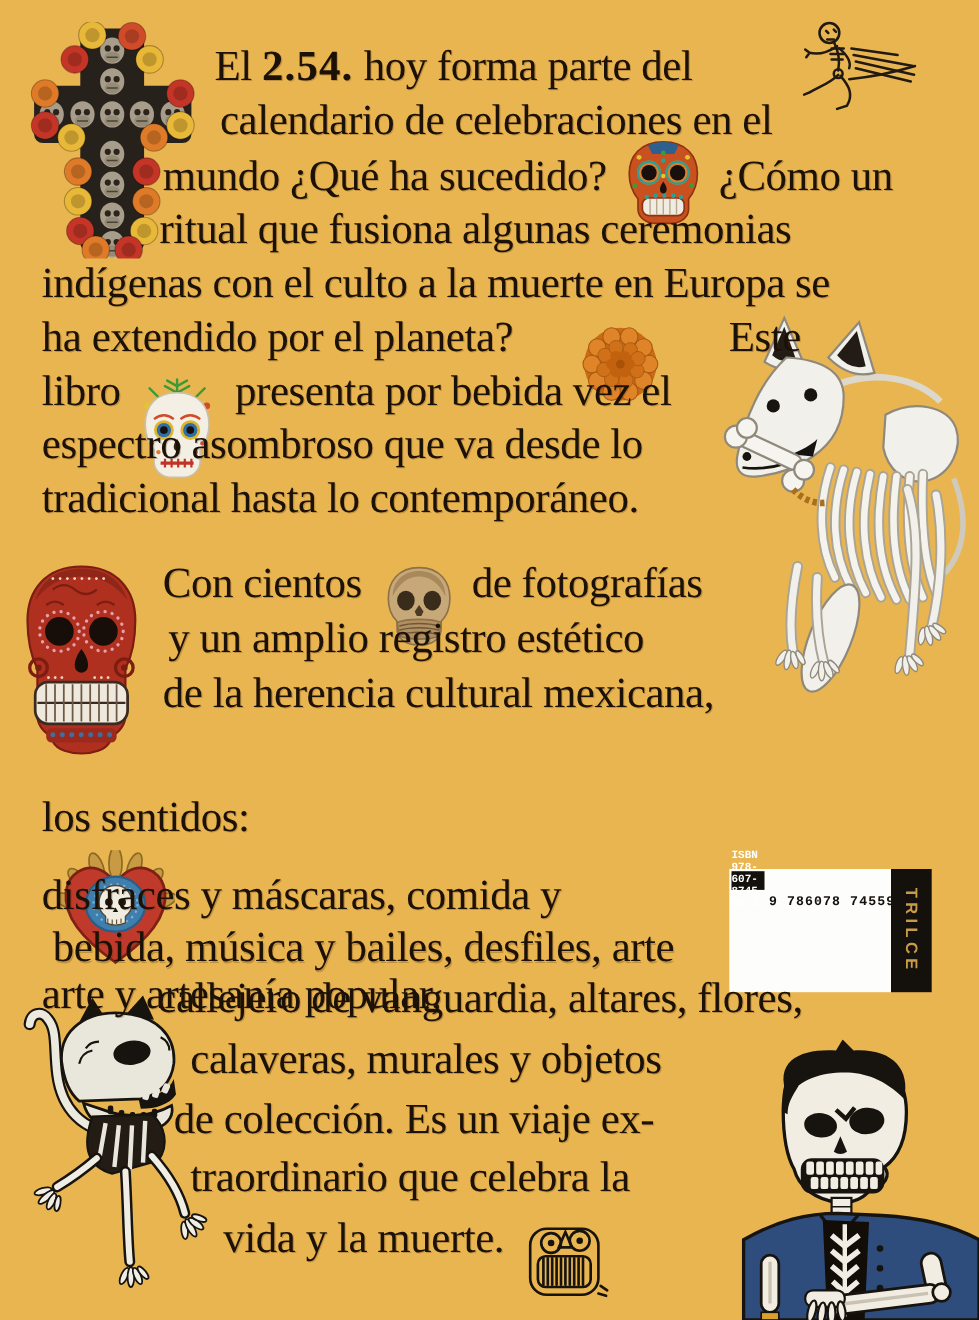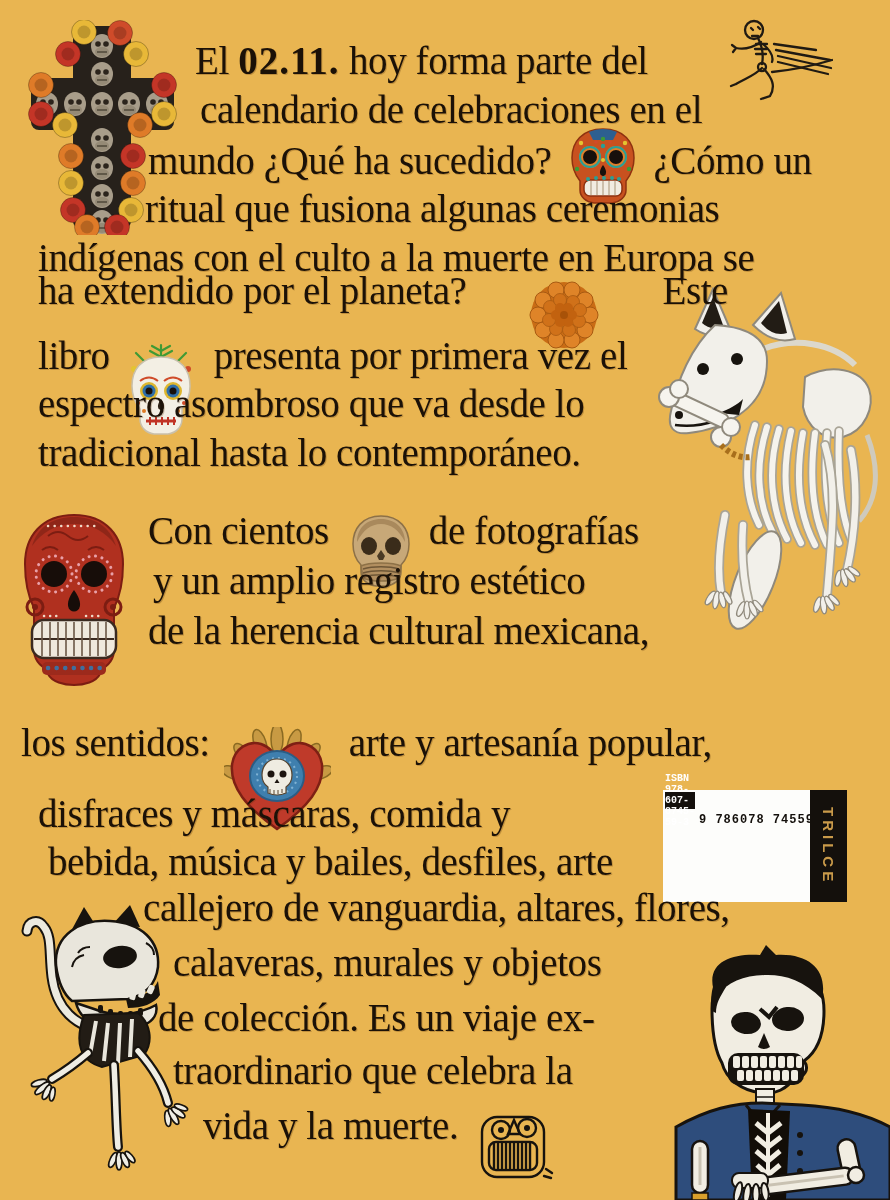--- a/index.html
+++ b/index.html
@@ -281,21 +281,21 @@
       <g fill="#f1ede2" stroke="#17130e" stroke-width="2">
         <rect x="60" y="228" width="36" height="15" rx="7"></rect>
         <ellipse cx="66" cy="247" rx="3.5" ry="10" transform="rotate(14 66 247)"></ellipse>
         <ellipse cx="75" cy="249" rx="3.5" ry="10" transform="rotate(8 75 249)"></ellipse>
         <ellipse cx="84" cy="249" rx="3.5" ry="10"></ellipse>
         <ellipse cx="93" cy="247" rx="3.5" ry="9" transform="rotate(-8 93 247)"></ellipse>
       </g>
     </svg>
   </div>
 
-  <div class="l" style="left:195px;top:38px;"><span>El </span><span class="num">02.11.</span><span> hoy forma parte del</span></div>
+  <div class="l" style="left:195px;top:38px;"><span>El </span><span class="num">2.54.</span><span> hoy forma parte del</span></div>
 
   <div class="l" style="left:200px;top:87px;">calendario de celebraciones en el</div>
 
   <div class="l fx" style="left:148px;top:138px;">
     <span>mundo ¿Qué ha sucedido?</span>
     <span class="ic" style="margin:-11px 14px 0 16px;">
       <svg width="72" height="78" viewBox="0 0 72 78">
         <path d="M36 2 C15 2 5 15 5 31 C5 42 9 49 13 54 L13 63 C13 70 19 75 27 76 L45 76 C53 75 59 70 59 63 L59 54 C63 49 67 42 67 31 C67 15 57 2 36 2 Z" fill="#c8511f" stroke="#8e3210" stroke-width="1.5"></path>
         <path d="M22 5 C31 1 41 1 50 5 L46 13 L26 13 Z" fill="#2d5f90"></path>
         <circle cx="23" cy="30" r="11" fill="#df7f2a"></circle>
@@ -324,21 +324,21 @@
           <circle cx="45" cy="51" r="2" fill="#2a9f96"></circle>
           <circle cx="52" cy="52" r="2" fill="#2a9f96"></circle>
       </svg>
     </span>
     <span>¿Cómo un</span>
   </div>
 
   <div class="l" style="left:38px;top:235px;">indígenas con el culto a la muerte en Europa se</div>
   <div class="l" style="left:145px;top:186px;">ritual que fusiona algunas ceremonias</div>
 
-  <div class="l fx" style="left:38px;top:268px;gap:47px;">
+  <div class="l fx" style="left:38px;top:284px;gap:47px;">
     <span>ha extendido por el planeta?</span>
     <span class="ic" style="margin:11px 16px 0 16px;">
       <svg width="70" height="72" viewBox="0 0 70 72">
         <circle cx="35" cy="36" r="33" fill="#c96c15"></circle>
         <g fill="#df8428" stroke="#a85a12" stroke-width="1">
           <circle cx="61" cy="36" r="8"></circle>
             <circle cx="56" cy="51" r="8"></circle>
             <circle cx="43" cy="61" r="8"></circle>
             <circle cx="27" cy="61" r="8"></circle>
             <circle cx="14" cy="51" r="8"></circle>
@@ -397,21 +397,21 @@
           <circle cx="49" cy="48" r="3.5" fill="#17100c"></circle>
         <path d="M37 56 C34 60 33 64 35 66 Q37 68 39 66 C41 64 40 60 37 56 Z" fill="#2d2317"></path>
         <circle cx="14" cy="60" r="2" fill="#cf4b2a"></circle>
           <circle cx="60" cy="60" r="2" fill="#cf4b2a"></circle>
           <circle cx="20" cy="68" r="2" fill="#df7b28"></circle>
           <circle cx="54" cy="68" r="2" fill="#df7b28"></circle>
         <path d="M22 78 H52" stroke="#c03325" stroke-width="3"></path>
         <path d="M26 74 V82 M32 74 V82 M38 74 V82 M44 74 V82 M50 74 V82" stroke="#c03325" stroke-width="2"></path>
       </svg>
     </span>
-    <span>presenta por primera vez el</span>
+    <span>presenta por bebida vez el</span>
   </div>
 
   <div class="l" style="left:38px;top:381px;">espectro asombroso que va desde lo</div>
   <div class="l" style="left:38px;top:430px;">tradicional hasta lo contemporáneo.</div>
 
   <div class="l fx" style="left:148px;top:508px;">
     <span>Con cientos</span>
     <span class="ic" style="margin:4px 16px 0 16px;">
       <svg width="68" height="78" viewBox="0 0 68 78">
         <path d="M34 4 C15 4 6 17 6 32 C6 42 10 49 14 53 L14 60 C14 68 21 73 29 74 L39 74 C47 73 54 68 54 60 L54 53 C58 49 62 42 62 32 C62 17 53 4 34 4 Z" transform="translate(2,0)" fill="#c7a878" stroke="#8d7147" stroke-width="1.5"></path>
@@ -422,21 +422,21 @@
         <path d="M16 54 C24 50 48 50 56 54 L54 66 C46 70 26 70 18 66 Z" fill="#b28f60" stroke="#8d7147" stroke-width="1.5"></path>
         <path d="M18 57 C28 54 44 54 54 57 M18 61 C28 58 44 58 54 61 M19 65 C28 62 44 62 53 65" stroke="#6e5636" stroke-width="1.4" fill="none"></path>
       </svg>
     </span>
     <span>de fotografías</span>
   </div>
 
   <div class="l" style="left:153px;top:558px;">y un amplio registro estético</div>
   <div class="l" style="left:148px;top:608px;">de la herencia cultural mexicana,</div>
 
-  <div class="l fx" style="left:21px;top:720px;">
+  <div class="l fx" style="left:38px;top:720px;flex-direction:column;">
     <span>los sentidos:</span>
     <span class="ic" style="margin:7px 18px 0 14px;">
       <svg width="107" height="108" viewBox="0 0 107 108">
         <g fill="#c89a43" stroke="#8a6a22" stroke-width="1.5">
           <ellipse cx="20" cy="28" rx="6" ry="14" transform="rotate(-40 20 28)"></ellipse>
           <ellipse cx="36" cy="16" rx="6" ry="14" transform="rotate(-18 36 16)"></ellipse>
           <ellipse cx="53" cy="12" rx="6" ry="15"></ellipse>
           <ellipse cx="70" cy="16" rx="6" ry="14" transform="rotate(18 70 16)"></ellipse>
           <ellipse cx="86" cy="28" rx="6" ry="14" transform="rotate(40 86 28)"></ellipse>
           <ellipse cx="10" cy="46" rx="6" ry="13" transform="rotate(-70 10 46)"></ellipse>

